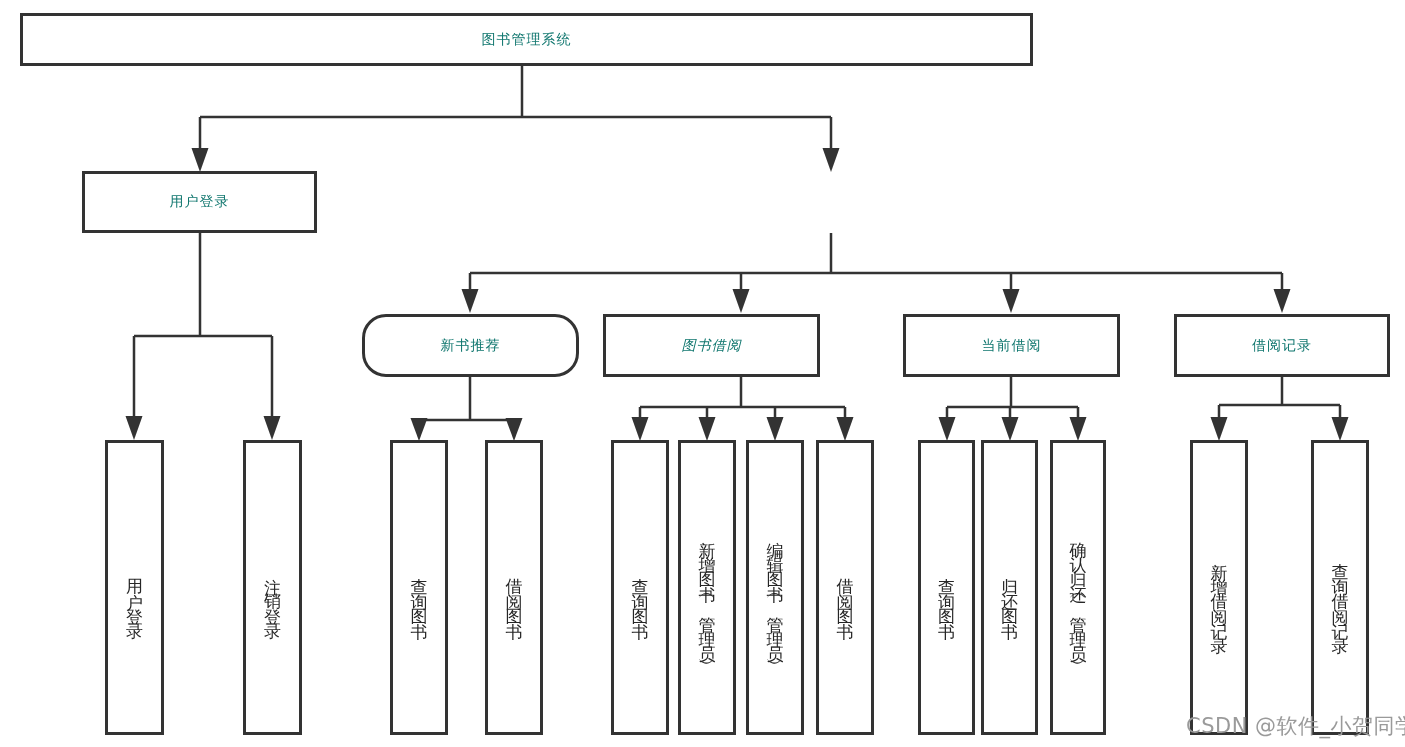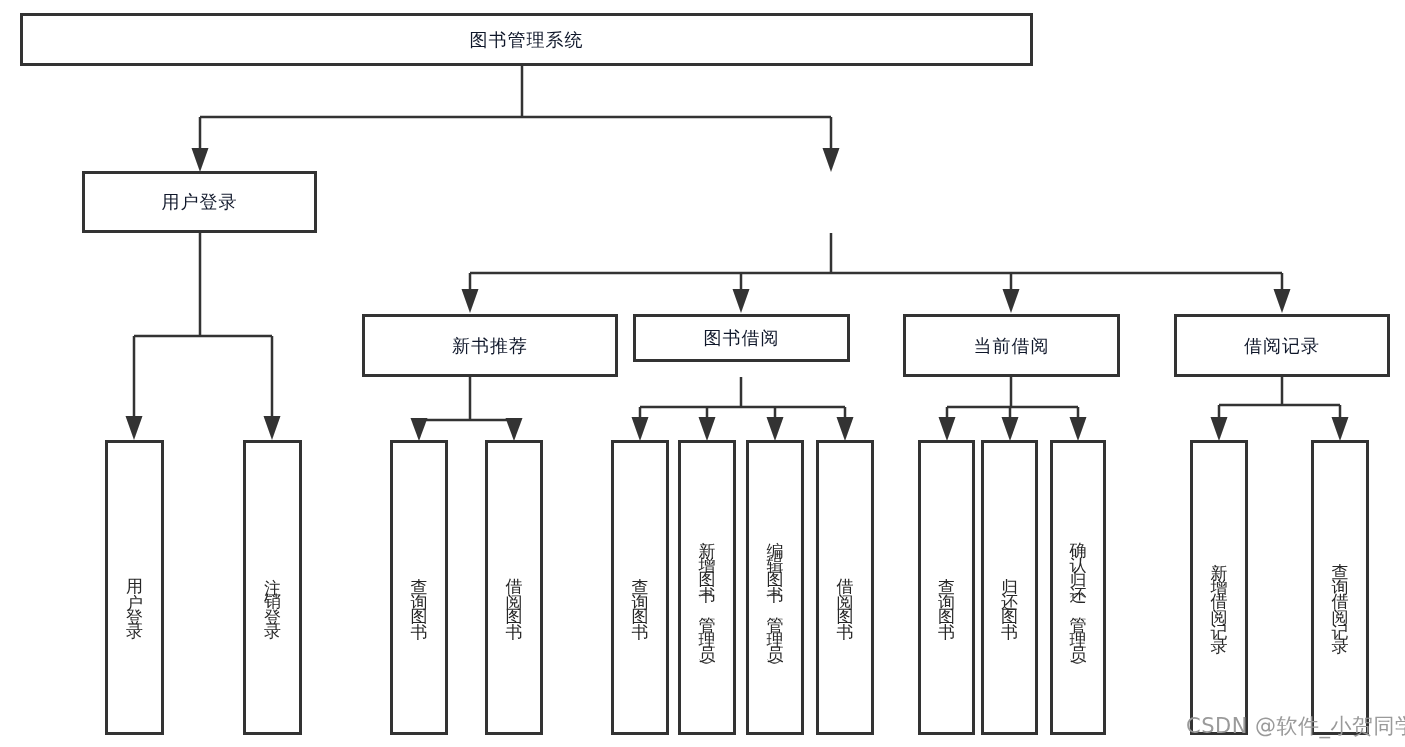--- a/index.html
+++ b/index.html
@@ -17,22 +17,22 @@
     width: 1405px; height: 747px;
   }
   .hbox {
     position: absolute;
     box-sizing: border-box;
     background: #ffffff;
     border: 3px solid #333333;
     display: flex;
     align-items: center;
     justify-content: center;
-    font-size: 18px;
-    color: #0f172a;
+    font-size: 14px;
+    color: #0f766e;
     letter-spacing: 1px;
     white-space: nowrap;
   }
   .vbox {
     position: absolute;
     box-sizing: border-box;
     top: 440px;
     height: 295px;
     background: #ffffff;
     border: 3px solid #333333;
@@ -107,22 +107,22 @@
       <path class="cline" d="M1282,377 V405 M1219,405 H1340 M1219,405 V418 M1340,405 V418"></path>
       <polygon class="chead" points="1210.5,417 1227.5,417 1219,441"></polygon>
       <polygon class="chead" points="1331.5,417 1348.5,417 1340,441"></polygon>
     </g>
   </svg>
 
   <div class="hbox" style="left:20px; top:13px; width:1013px; height:53px;">图书管理系统</div>
 
   <div class="hbox" style="left:82px; top:171px; width:235px; height:62px;">用户登录</div>
 
-  <div class="hbox" style="left:362px; top:314px; width:256px; height:63px;">新书推荐</div>
-  <div class="hbox" style="left:633px; top:314px; width:217px; height:48px;">图书借阅</div>
+  <div class="hbox" style="left:362px; top:314px; width:217px; height:63px;border-radius:24px;">新书推荐</div>
+  <div class="hbox" style="left:603px; top:314px; width:217px; height:63px;font-style:italic;">图书借阅</div>
   <div class="hbox" style="left:903px; top:314px; width:217px; height:63px;">当前借阅</div>
   <div class="hbox" style="left:1174px; top:314px; width:216px; height:63px;">借阅记录</div>
 
   <div class="vbox" style="left:105px; width:59px;">
     <span class="vtext">用户登录</span>
   </div>
   <div class="vbox" style="left:243px; width:59px;">
     <span class="vtext">注销登录</span>
   </div>
 

